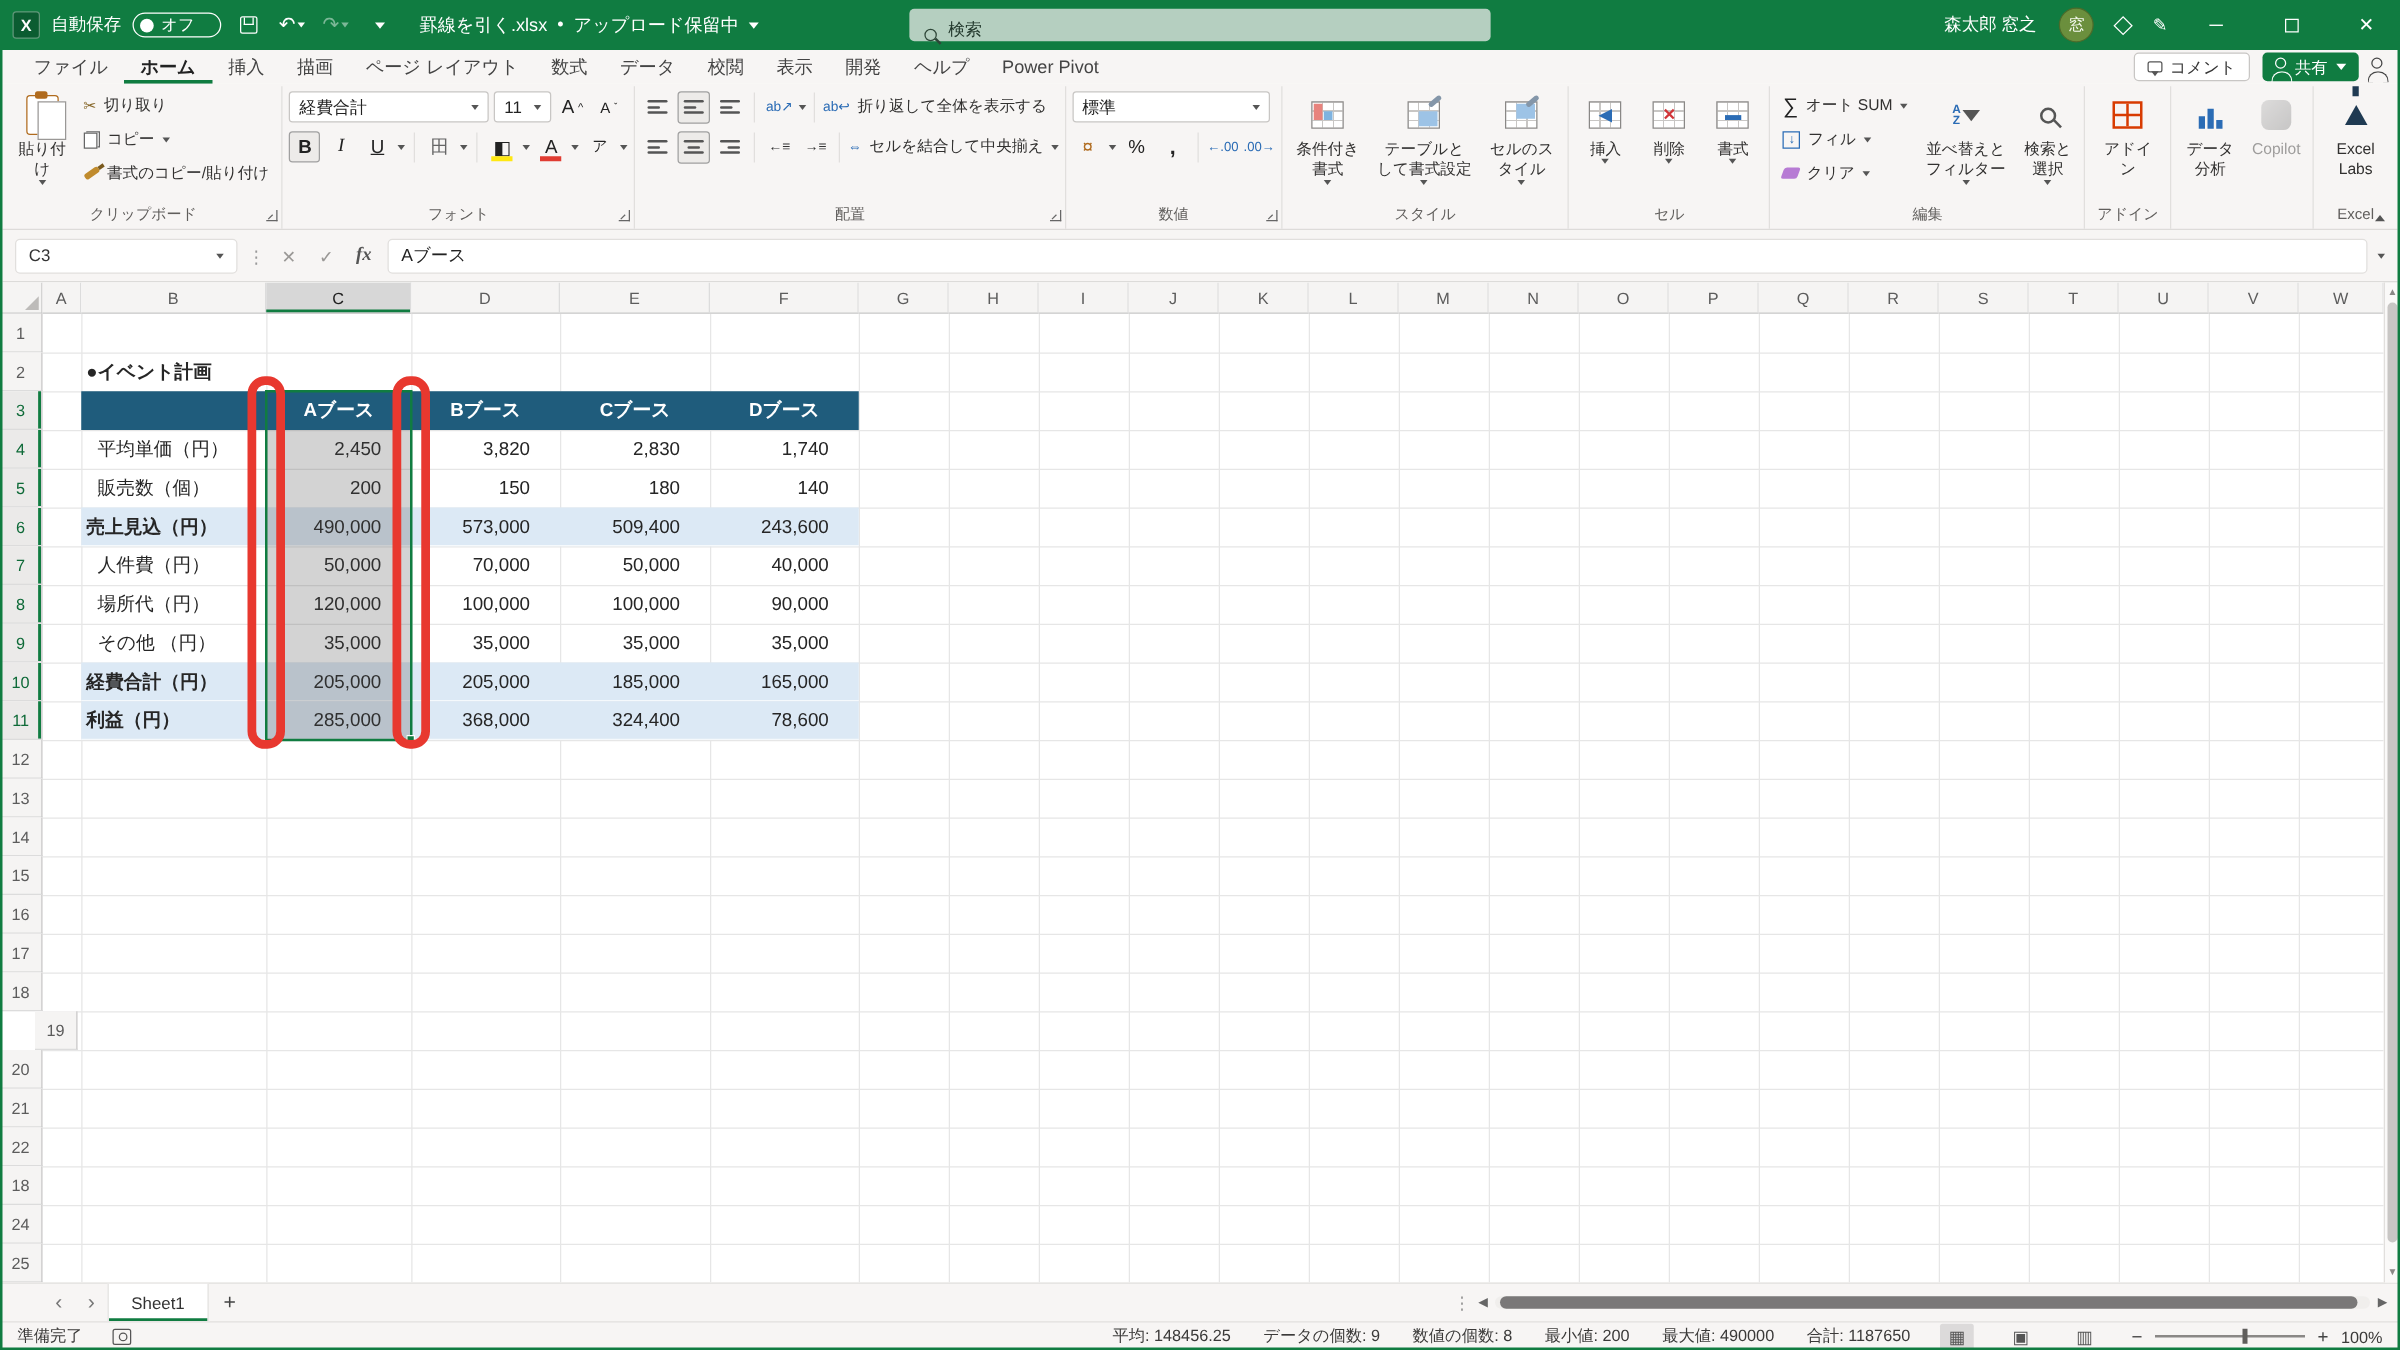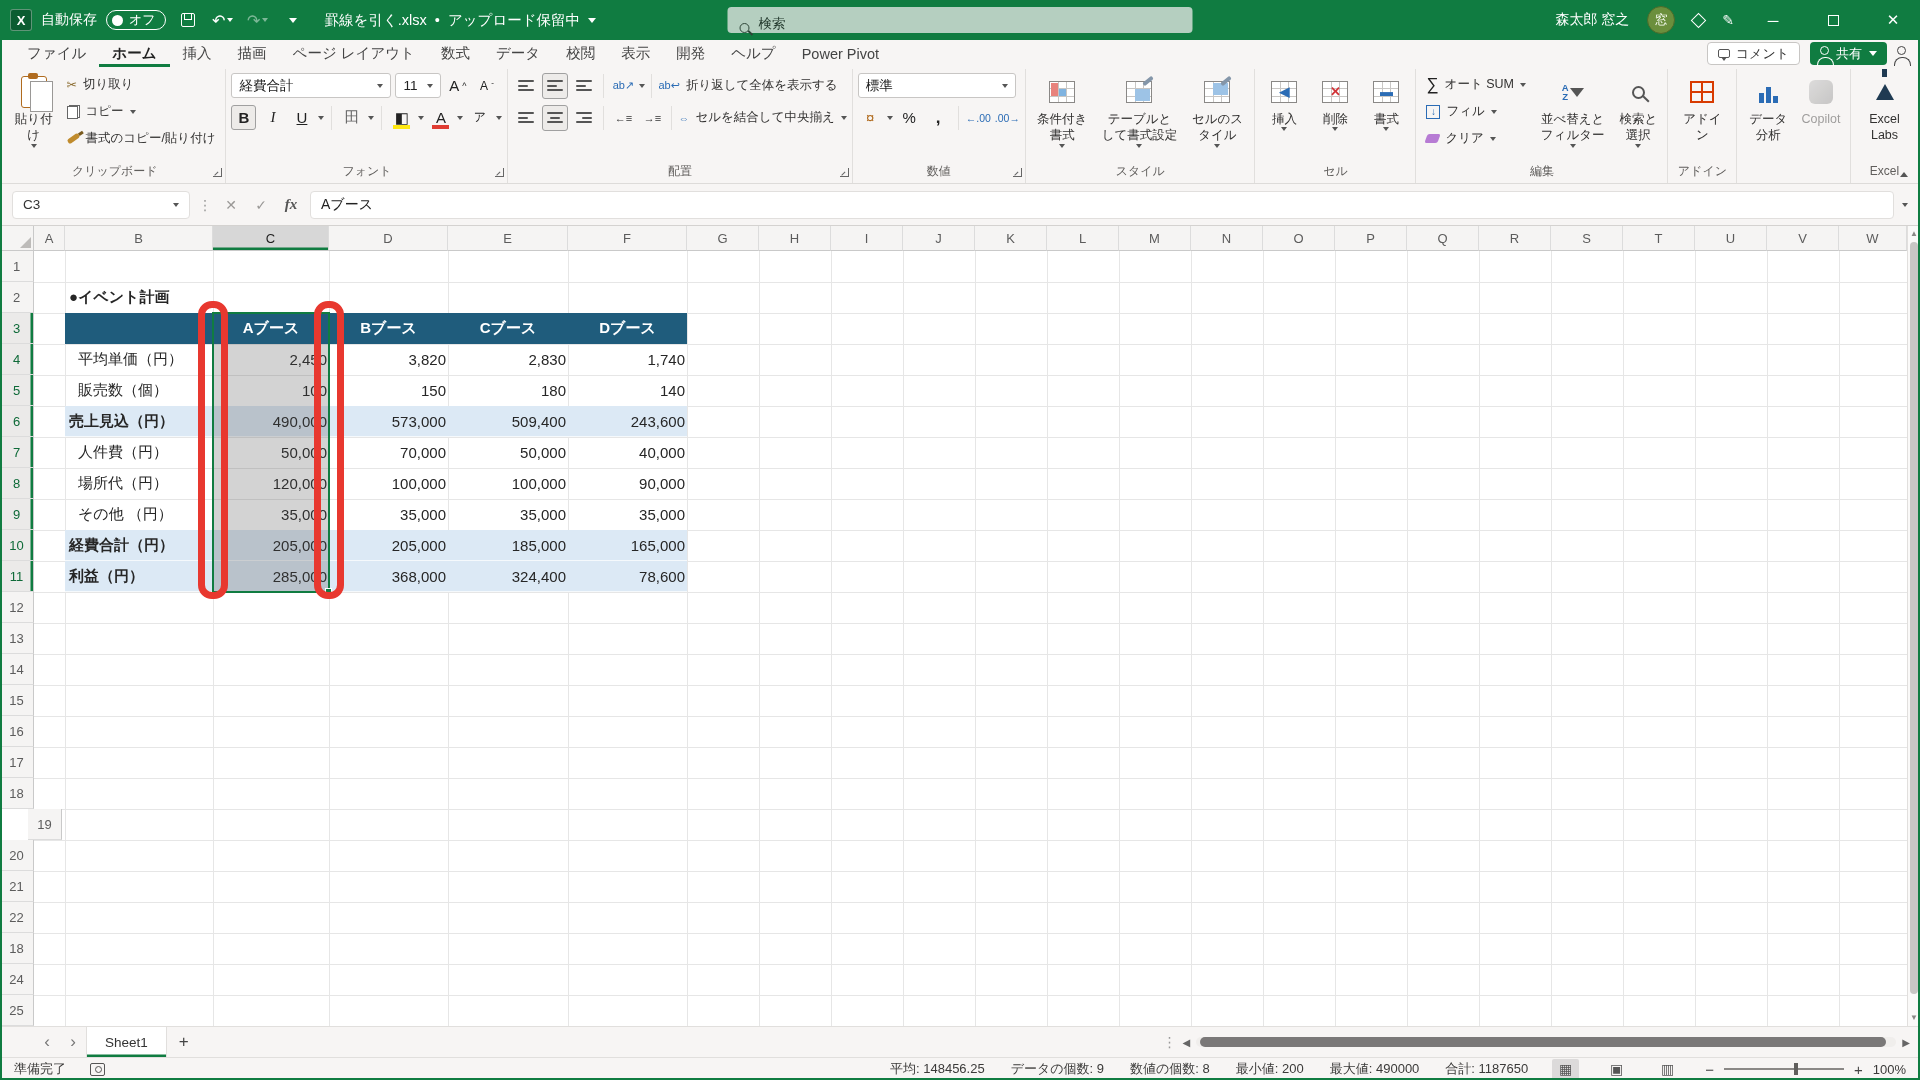--- a/index.html
+++ b/index.html
@@ -6,21 +6,21 @@
 html,body{width:1920px;height:1080px}
 body{position:relative;font-family:"Liberation Sans",sans-serif;background:#fff;overflow:hidden;color:#333;font-size:14px}
 .edge{position:absolute;background:#107C41;z-index:60}
 #edgeL{left:0;top:40px;bottom:0;width:2px}
 #edgeR{right:0;top:40px;bottom:0;width:2px}
 #edgeB{left:0;right:0;bottom:0;height:2px}
 
 #titlebar{position:absolute;left:0;top:0;width:1920px;height:40px;background:#107C41;display:flex;align-items:center;color:#fff;padding:0 0 0 10px;gap:9px}
 .xlogo{width:22px;height:22px;background:#0B5C31;border-radius:3px;display:flex;align-items:center;justify-content:center;font-weight:bold;font-size:13px;color:#fff;border:1px solid rgba(255,255,255,.35)}
 #titlebar .lbl{font-size:14px;white-space:nowrap}
-.pill{border:1.5px solid #fff;border-radius:11px;height:20px;display:flex;align-items:center;gap:6px;padding:0 9px 0 5px;font-size:13px}
+.pill{border:1.5px solid #fff;border-radius:11px;height:20px;display:flex;align-items:center;gap:6px;padding:0 20px 0 5px;font-size:13px}
 .pill .dot{width:11px;height:11px;border-radius:50%;background:#fff}
 .qbtn{width:26px;height:26px;display:flex;align-items:center;justify-content:center;border-radius:4px;font-size:16px;gap:2px}
 .qbtn.dis{opacity:.45}
 .ic-save{width:14px;height:14px;border:1.6px solid #fff;border-radius:2px;position:relative}
 .ic-save:before{content:"";position:absolute;left:2px;top:0;width:6px;height:5px;border:1.6px solid #fff;border-top:none}
 .chv{display:inline-block;width:0;height:0;border-left:4px solid transparent;border-right:4px solid transparent;border-top:5px solid #fff}
 .chv.dk{border-top-color:#555}
 .chv.sm{border-left-width:3px;border-right-width:3px;border-top-width:4px}
 .chv.up{transform:rotate(180deg)}
 #fname{display:flex;align-items:center;gap:8px;margin-left:10px;font-size:14.5px}
@@ -119,21 +119,21 @@
 .colhdr{position:absolute;top:0;height:25px;background:#F5F4F3;border-right:1px solid #DCDCDC;border-bottom:1px solid #C9C9C9;color:#5C5C5C;font-size:13px;display:flex;align-items:center;justify-content:center;z-index:4}
 .colhdr.sel{background:#D7D7D7;box-shadow:inset 0 -2.5px 0 #107C41;color:#1E1E1E}
 .rowhdr{position:absolute;left:0;width:34px;background:#F5F4F3;border-right:1px solid #C9C9C9;border-bottom:1px solid #DCDCDC;color:#5C5C5C;font-size:13px;display:flex;align-items:center;justify-content:center;z-index:4}
 .rowhdr.sel{background:#EBEAE9;box-shadow:inset -2.5px 0 0 #107C41;color:#0E6A38}
 #corner{position:absolute;left:0;top:0;width:34px;height:25px;background:#F5F4F3;border-right:1px solid #C9C9C9;border-bottom:1px solid #C9C9C9;z-index:4}
 #corner:after{content:"";position:absolute;right:2px;bottom:2px;border-left:11px solid transparent;border-bottom:11px solid #BDBBB9}
 .vline{position:absolute;top:25px;width:1px;background:#E6E6E6;z-index:1}
 .hline{position:absolute;left:34px;height:1px;background:#E6E6E6;z-index:1}
 .band{position:absolute;z-index:2}
 .cellv{position:absolute;display:flex;align-items:center;font-size:15px;color:#262626;z-index:3;white-space:nowrap}
-.cellv.num{justify-content:flex-end;padding-right:2px}
+.cellv.num{justify-content:flex-end;padding-right:24px}
 .cellv.bold{font-weight:bold}
 .cellv.booth{justify-content:center;color:#fff;font-weight:bold}
 .seloverlay{position:absolute;background:rgba(80,80,80,.25);z-index:3}
 .selrect{position:absolute;border:2px solid #107C41;z-index:5}
 .handle{position:absolute;width:7px;height:7px;background:#107C41;border:1px solid #fff;z-index:6}
 .redbox{position:absolute;border:7px solid #E8382F;border-radius:14px;z-index:7}
 
 #vscroll{position:absolute;top:226px;right:0;width:13px;height:800px;background:#FAF9F8;border-left:1px solid #E1DFDD;z-index:8}
 .varr{position:absolute;left:0;right:0;text-align:center;color:#8A8886;font-size:8px;height:14px;line-height:14px}
 #vthumb{position:absolute;left:2px;right:2px;top:16px;height:752px;background:#C8C6C4;border-radius:5px}
@@ -655,21 +655,21 @@
     <div class="cellv booth" style="left: 329px; top: 87px; width: 119px; height: 31px;">Bブース</div>
     <div class="cellv booth" style="left: 448px; top: 87px; width: 120px; height: 31px;">Cブース</div>
     <div class="cellv booth" style="left: 568px; top: 87px; width: 119px; height: 31px;">Dブース</div>
     <div class="cellv bold" style="left: 69px; top: 56px; height: 31px;">●イベント計画</div>
     <div class="cellv" style="left: 78px; top: 118px; height: 31px;">平均単価（円）</div>
     <div class="cellv num" style="left: 213px; top: 118px; width: 116px; height: 31px;">2,450</div>
     <div class="cellv num" style="left: 329px; top: 118px; width: 119px; height: 31px;">3,820</div>
     <div class="cellv num" style="left: 448px; top: 118px; width: 120px; height: 31px;">2,830</div>
     <div class="cellv num" style="left: 568px; top: 118px; width: 119px; height: 31px;">1,740</div>
     <div class="cellv" style="left: 78px; top: 149px; height: 31px;">販売数（個）</div>
-    <div class="cellv num" style="left: 213px; top: 149px; width: 116px; height: 31px;">100</div>
+    <div class="cellv num" style="left: 213px; top: 149px; width: 116px; height: 31px;">200</div>
     <div class="cellv num" style="left: 329px; top: 149px; width: 119px; height: 31px;">150</div>
     <div class="cellv num" style="left: 448px; top: 149px; width: 120px; height: 31px;">180</div>
     <div class="cellv num" style="left: 568px; top: 149px; width: 119px; height: 31px;">140</div>
     <div class="band" style="left: 65px; top: 180px; width: 622px; height: 31px; background: rgb(220, 233, 245); border-bottom: 1px solid rgba(255, 255, 255, 0.7);"></div>
     <div class="cellv bold" style="left: 69px; top: 180px; height: 31px;">売上見込（円）</div>
     <div class="cellv num" style="left: 213px; top: 180px; width: 116px; height: 31px;">490,000</div>
     <div class="cellv num" style="left: 329px; top: 180px; width: 119px; height: 31px;">573,000</div>
     <div class="cellv num" style="left: 448px; top: 180px; width: 120px; height: 31px;">509,400</div>
     <div class="cellv num" style="left: 568px; top: 180px; width: 119px; height: 31px;">243,600</div>
     <div class="cellv" style="left: 78px; top: 211px; height: 31px;">人件費（円）</div>

